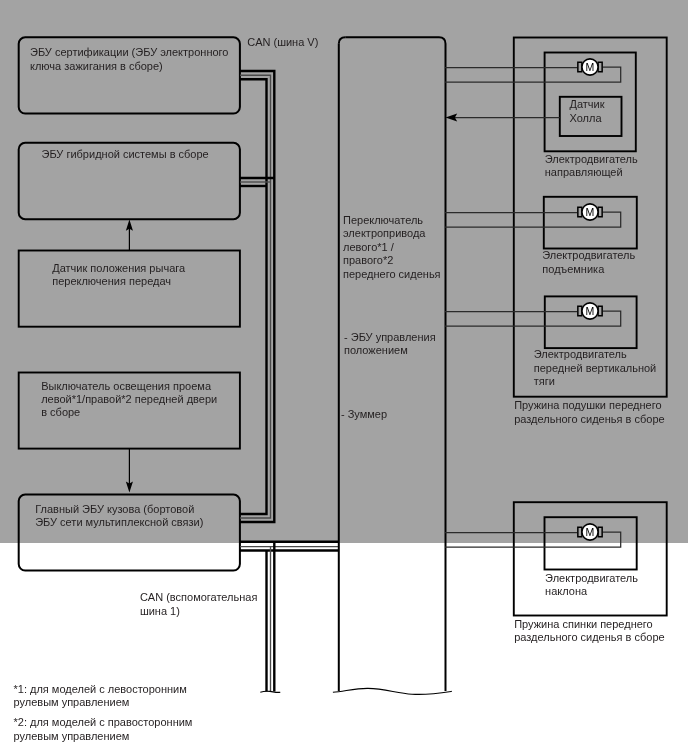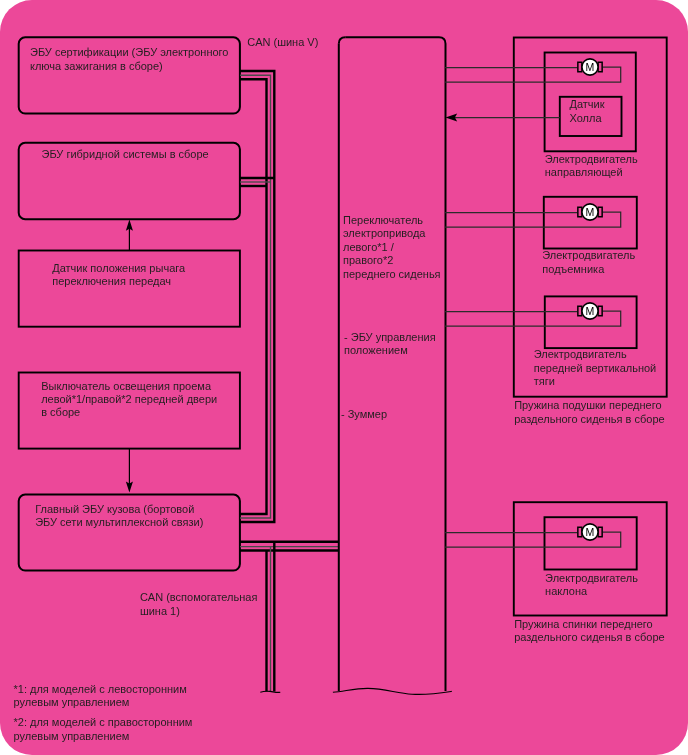--- a/index.html
+++ b/index.html
@@ -1,17 +1,17 @@
 <!DOCTYPE html>
 <html><head>
 <meta charset="utf-8">
 <style>
   html,body{margin:0;padding:0;background:#fff;}
   body{width:688px;height:755px;overflow:hidden;font-family:"Liberation Sans",sans-serif;}
-  #stage{position:relative;width:688px;height:755px;background:#ec4899;border-radius:32px;}
+  #stage{position:relative;width:688px;height:543px;background:#a3a3a3;}
   svg{display:block;}
   .txt{font-family:"Liberation Sans",sans-serif;font-size:11px;fill:#231f20;}
   .bx{fill:none;stroke:#000;stroke-width:1.9;}
   .bx-round{fill:none;stroke:#000;stroke-width:2.0;}
   .bx-round-f{fill:none;stroke:#000;stroke-width:2.0;}
   .ln{fill:none;stroke:#000;stroke-width:1.2;}
   .wire{fill:none;stroke:#2b2b2b;stroke-width:1.25;}
   .bus{fill:none;stroke:#000;stroke-width:2.4;}
   .bus-thin{fill:none;stroke:#4a4a4a;stroke-width:1.35;}
   .brk{fill:none;stroke:#000;stroke-width:1.1;}

